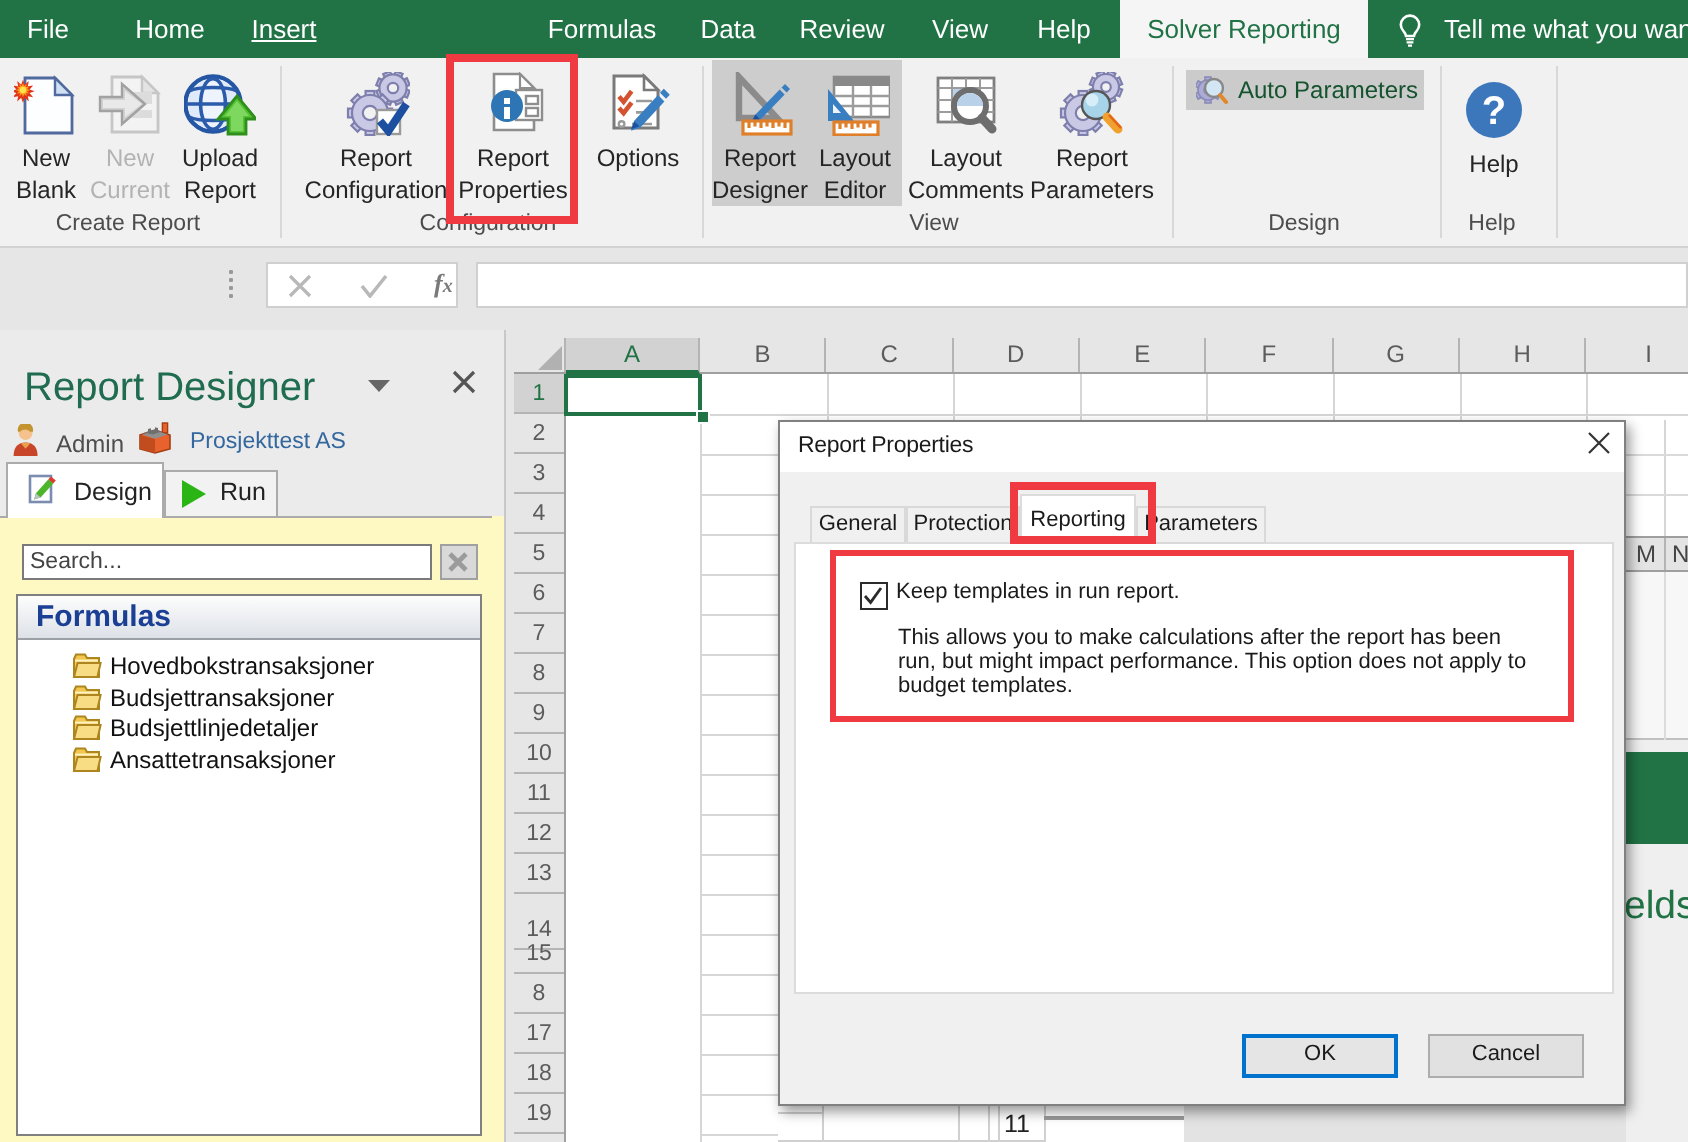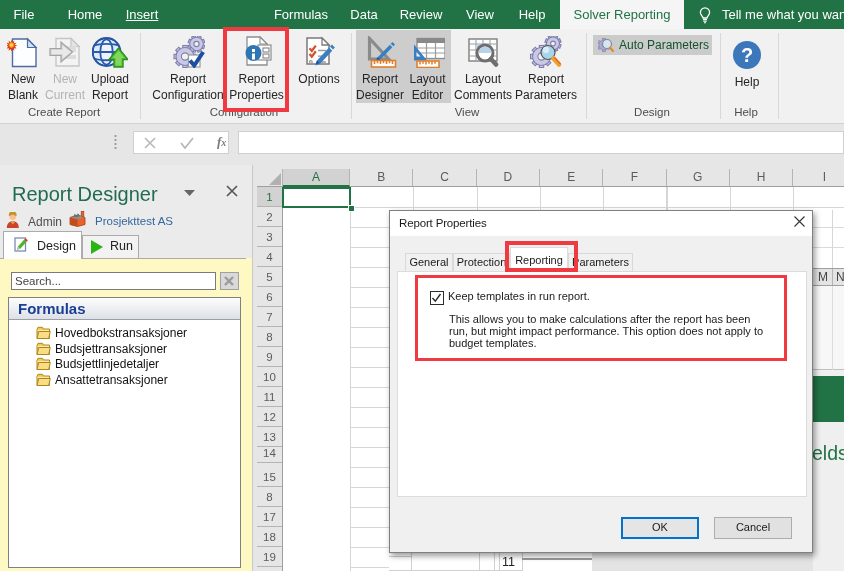--- a/index.html
+++ b/index.html
@@ -314,21 +314,21 @@
       <div class="rh" style="top:60px;">4</div>
         <div class="rh" style="top:80px;">5</div>
       <div class="rh" style="top:100px;">6</div>
         <div class="rh" style="top:120px;">7</div>
       <div class="rh" style="top:140px;">8</div>
         <div class="rh" style="top:160px;">9</div>
       <div class="rh" style="top:180px;">10</div>
         <div class="rh" style="top:200px;">11</div>
       <div class="rh" style="top:220px;">12</div>
         <div class="rh" style="top:240px;">13</div>
-      <div class="rh" style="top:256px;">14</div>
+      <div class="rh" style="top:268px;">14</div>
         <div class="rh" style="top:280px;">15</div>
       <div class="rh" style="top:300px;">8</div>
         <div class="rh" style="top:320px;">17</div>
       <div class="rh" style="top:340px;">18</div>
         <div class="rh" style="top:360px;">19</div>
       <div class="rh" style="top:380px;">20</div>
     </div>
     <div style="position:absolute;left:25px;top:18px;width:69px;height:21px;border:2px solid #217346;box-sizing:border-box;background:#fff;"></div>
     <div style="position:absolute;left:91px;top:36px;width:5px;height:5px;background:#217346;border:1px solid #fff;box-sizing:content-box;"></div>
   </div>

